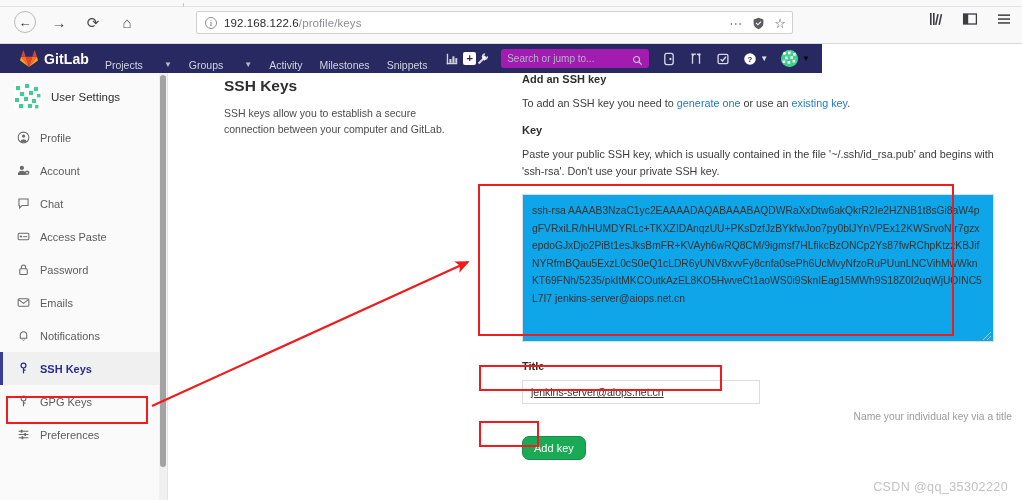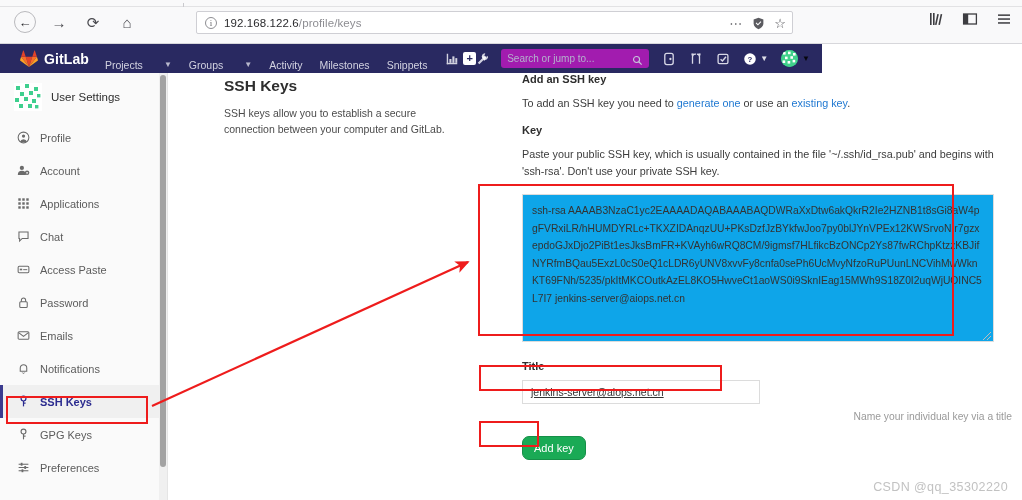--- a/index.html
+++ b/index.html
@@ -414,38 +414,20 @@
           <svg width="13" height="13" viewBox="0 0 16 16">
             <circle cx="6" cy="4.8" r="2.6" fill="#6b6b6b"></circle>
             <path d="M1 13.4 a5 5 0 0 1 10 0 Z" fill="#6b6b6b"></path>
             <circle cx="12.4" cy="10.8" r="2.8" fill="#6b6b6b"></circle>
             <circle cx="12.4" cy="10.8" r="1.1" fill="#fafafa"></circle>
           </svg>
         </span>
         <span>Account</span>
       </div>
 
-      <div class="sb-item">
-        <span class="sb-ico">
-          <svg width="13" height="13" viewBox="0 0 16 16">
-            <g fill="#6b6b6b">
-              <rect x="1.6" y="1.6" width="3" height="3"></rect>
-                <rect x="6.5" y="1.6" width="3" height="3"></rect>
-              <rect x="11.4" y="1.6" width="3" height="3"></rect>
-                <rect x="1.6" y="6.5" width="3" height="3"></rect>
-              <rect x="6.5" y="6.5" width="3" height="3"></rect>
-                <rect x="11.4" y="6.5" width="3" height="3"></rect>
-              <rect x="1.6" y="11.4" width="3" height="3"></rect>
-                <rect x="6.5" y="11.4" width="3" height="3"></rect>
-              <rect x="11.4" y="11.4" width="3" height="3"></rect>
-            </g>
-          </svg>
-        </span>
-        <span>Applications</span>
-      </div>
 
       <div class="sb-item">
         <span class="sb-ico">
           <svg width="13" height="13" viewBox="0 0 16 16">
             <path d="M2.4 2.4 H13.6 V10.4 H6.4 L3.2 13.6 V10.4 H2.4 Z" fill="none" stroke="#6b6b6b" stroke-width="1.3"></path>
           </svg>
         </span>
         <span>Chat</span>
       </div>
 

